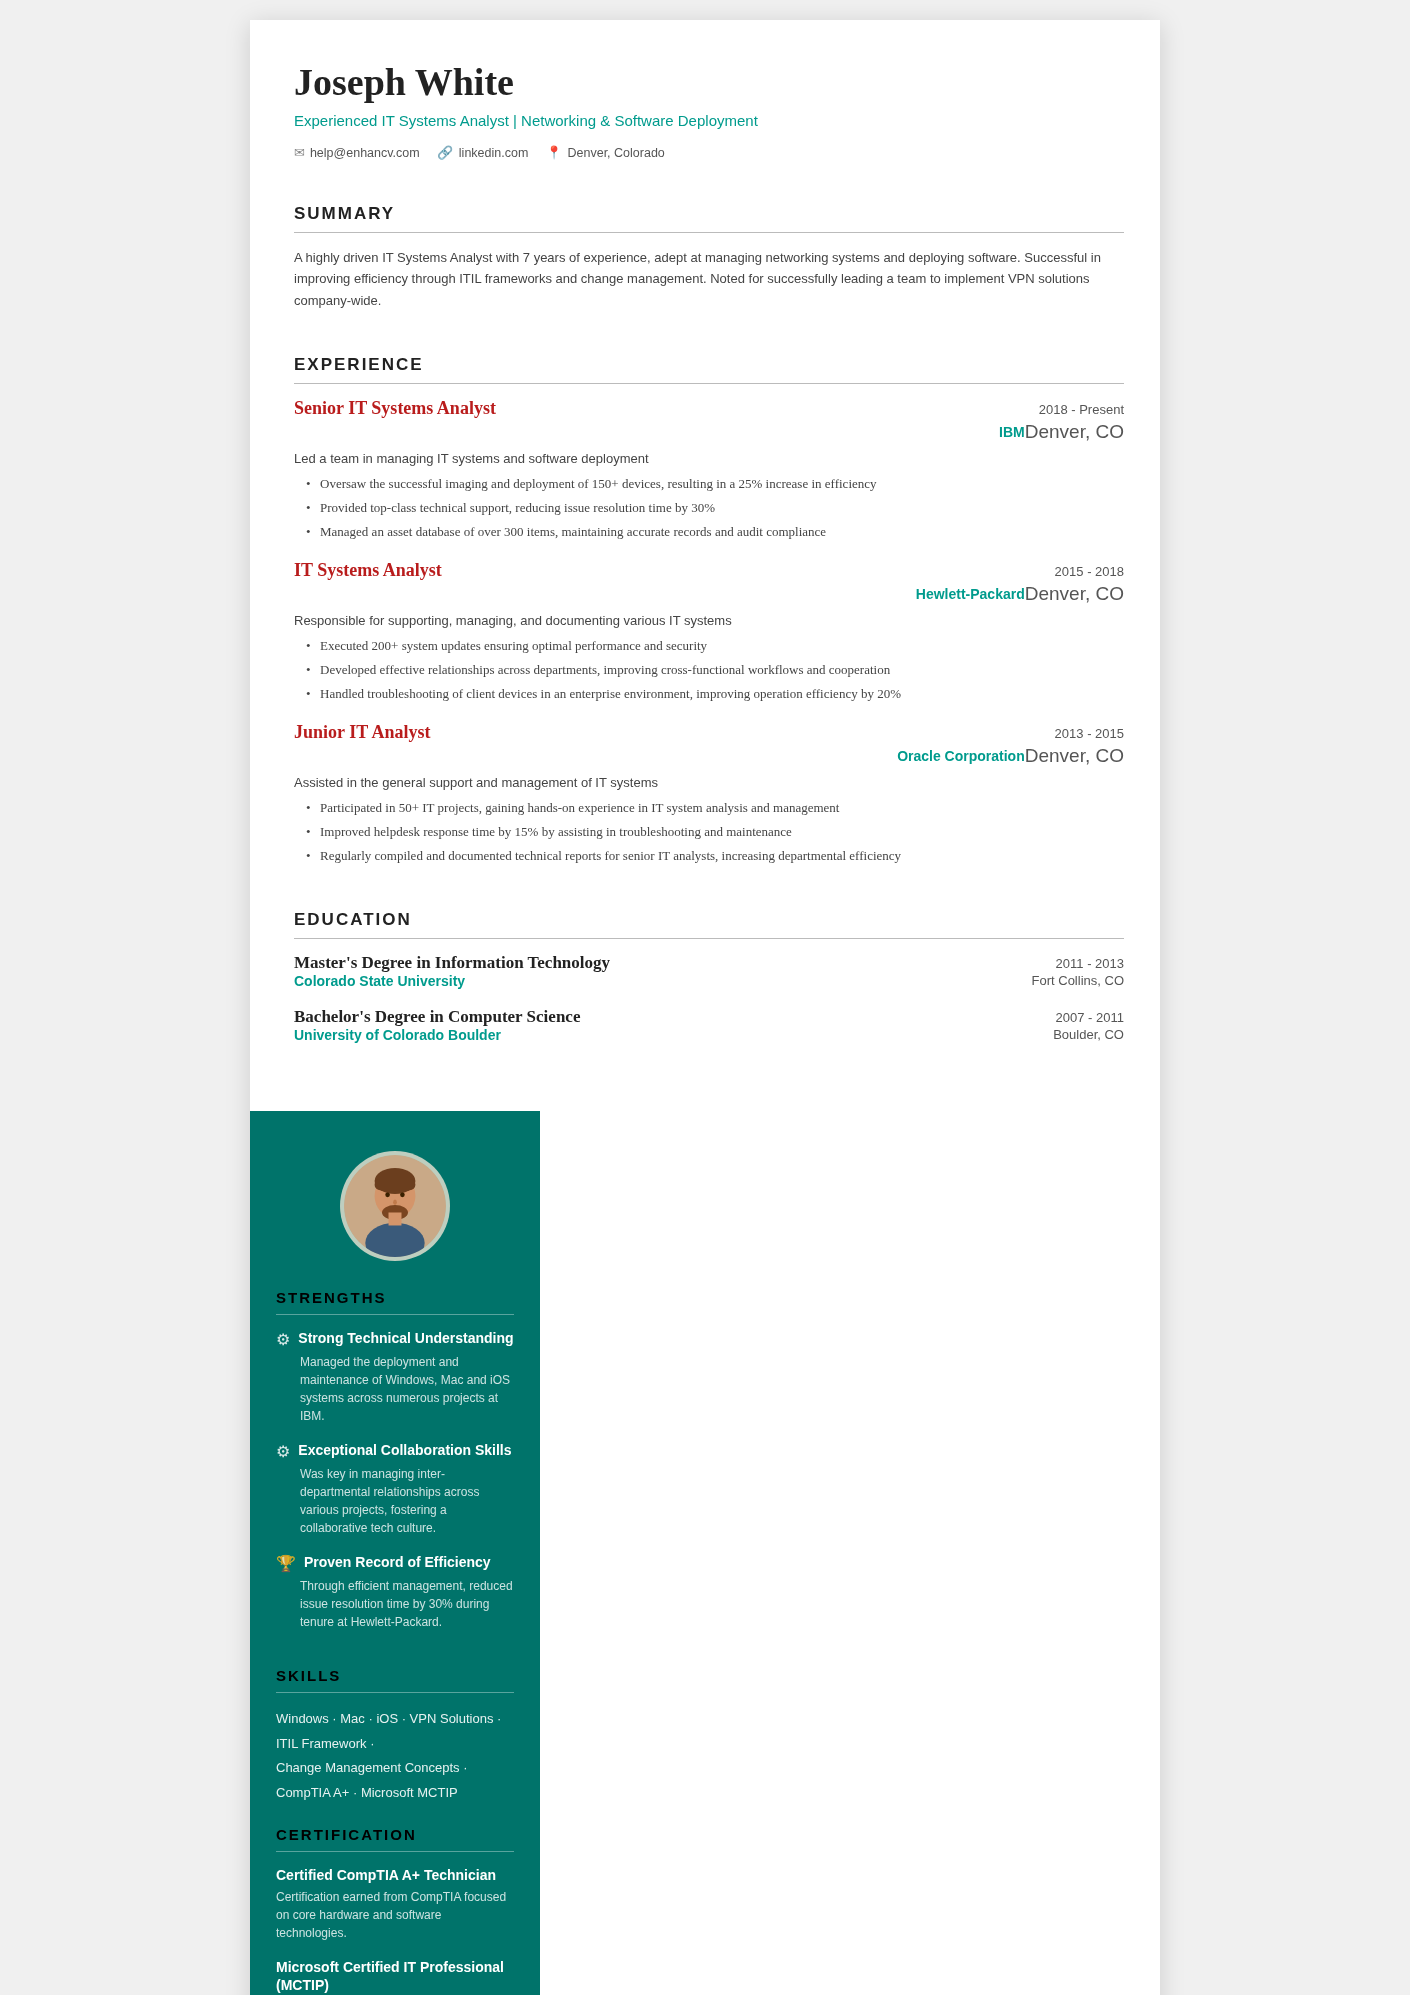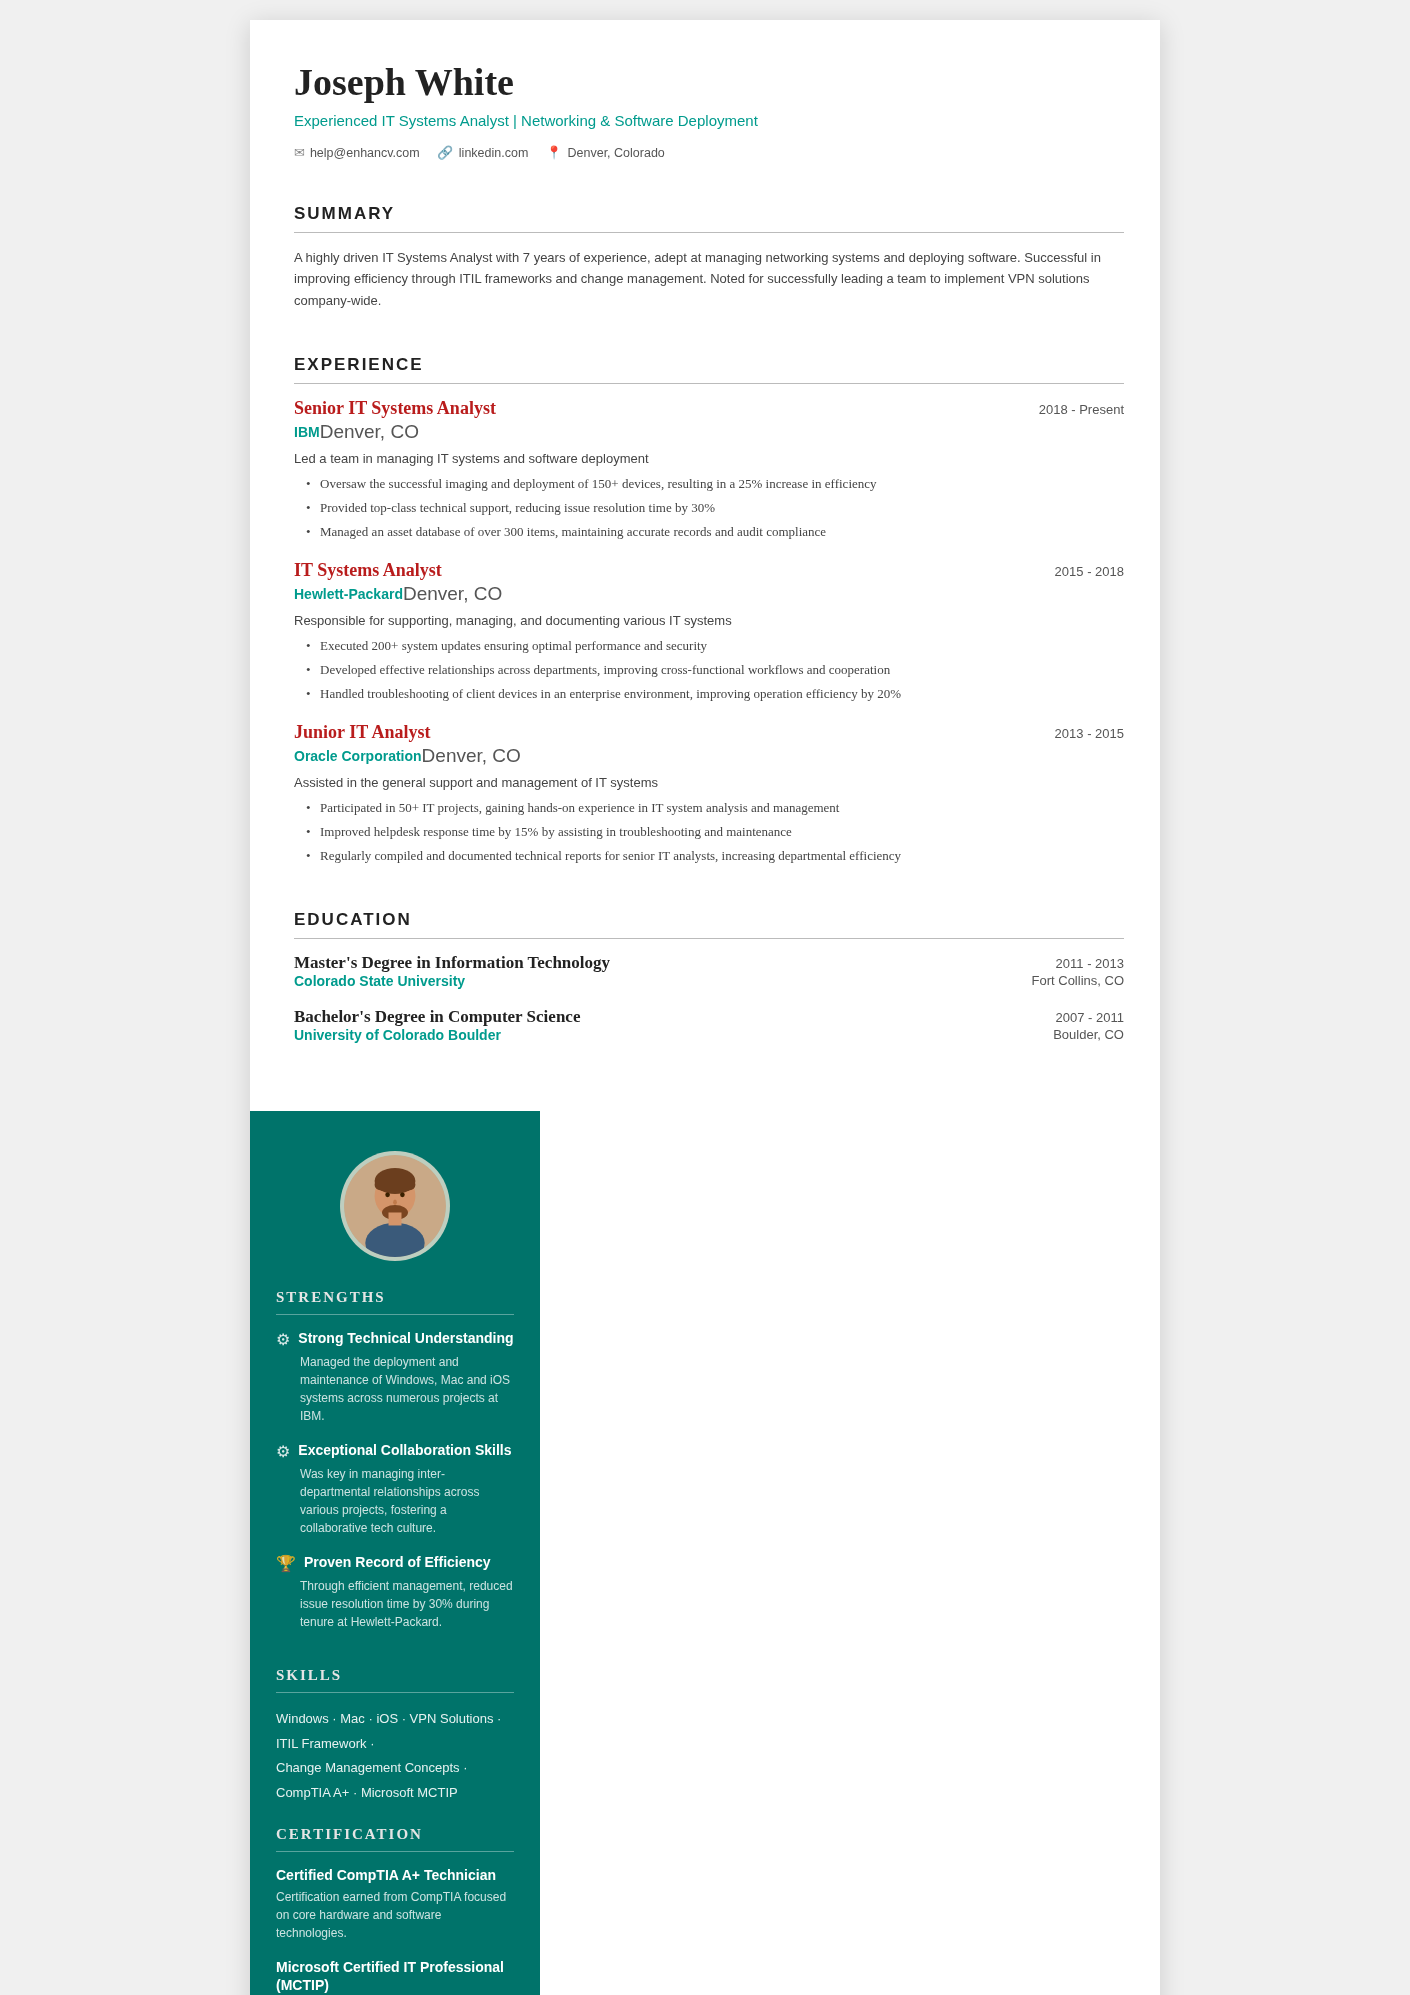--- a/index.html
+++ b/index.html
@@ -100,21 +100,21 @@
     .job-dates {
       font-size: 13px;
       color: #555;
       font-family: Arial, sans-serif;
       white-space: nowrap;
       margin-left: 12px;
       padding-top: 4px;
     }
     .job-company-row {
       display: flex;
-      justify-content: flex-start;
+      justify-content: flex-end;
       align-items: center;
       margin-bottom: 6px;
     }
     .job-company {
       font-size: 14px;
       color: #009b8d;
       font-family: Arial, sans-serif;
       font-weight: 600;
     }
     .job-location {
@@ -218,22 +218,22 @@
     }
     
     .right-section {
       padding: 0 26px;
       margin-bottom: 20px;
     }
     .right-section-title {
       font-size: 15px;
       font-weight: 700;
       letter-spacing: 2px;
-      color: #e5e5e5;
-      font-family: Liberation Serif, serif;
+      color: #000000;
+      font-family: Liberation Sans, sans-serif;
       text-transform: uppercase;
       margin-bottom: 8px;
     }
     .right-divider {
       border: none;
       border-top: 1.5px solid rgba(255,255,255,0.35);
       margin-bottom: 14px;
     }
     .strength-item {
       margin-bottom: 16px;

